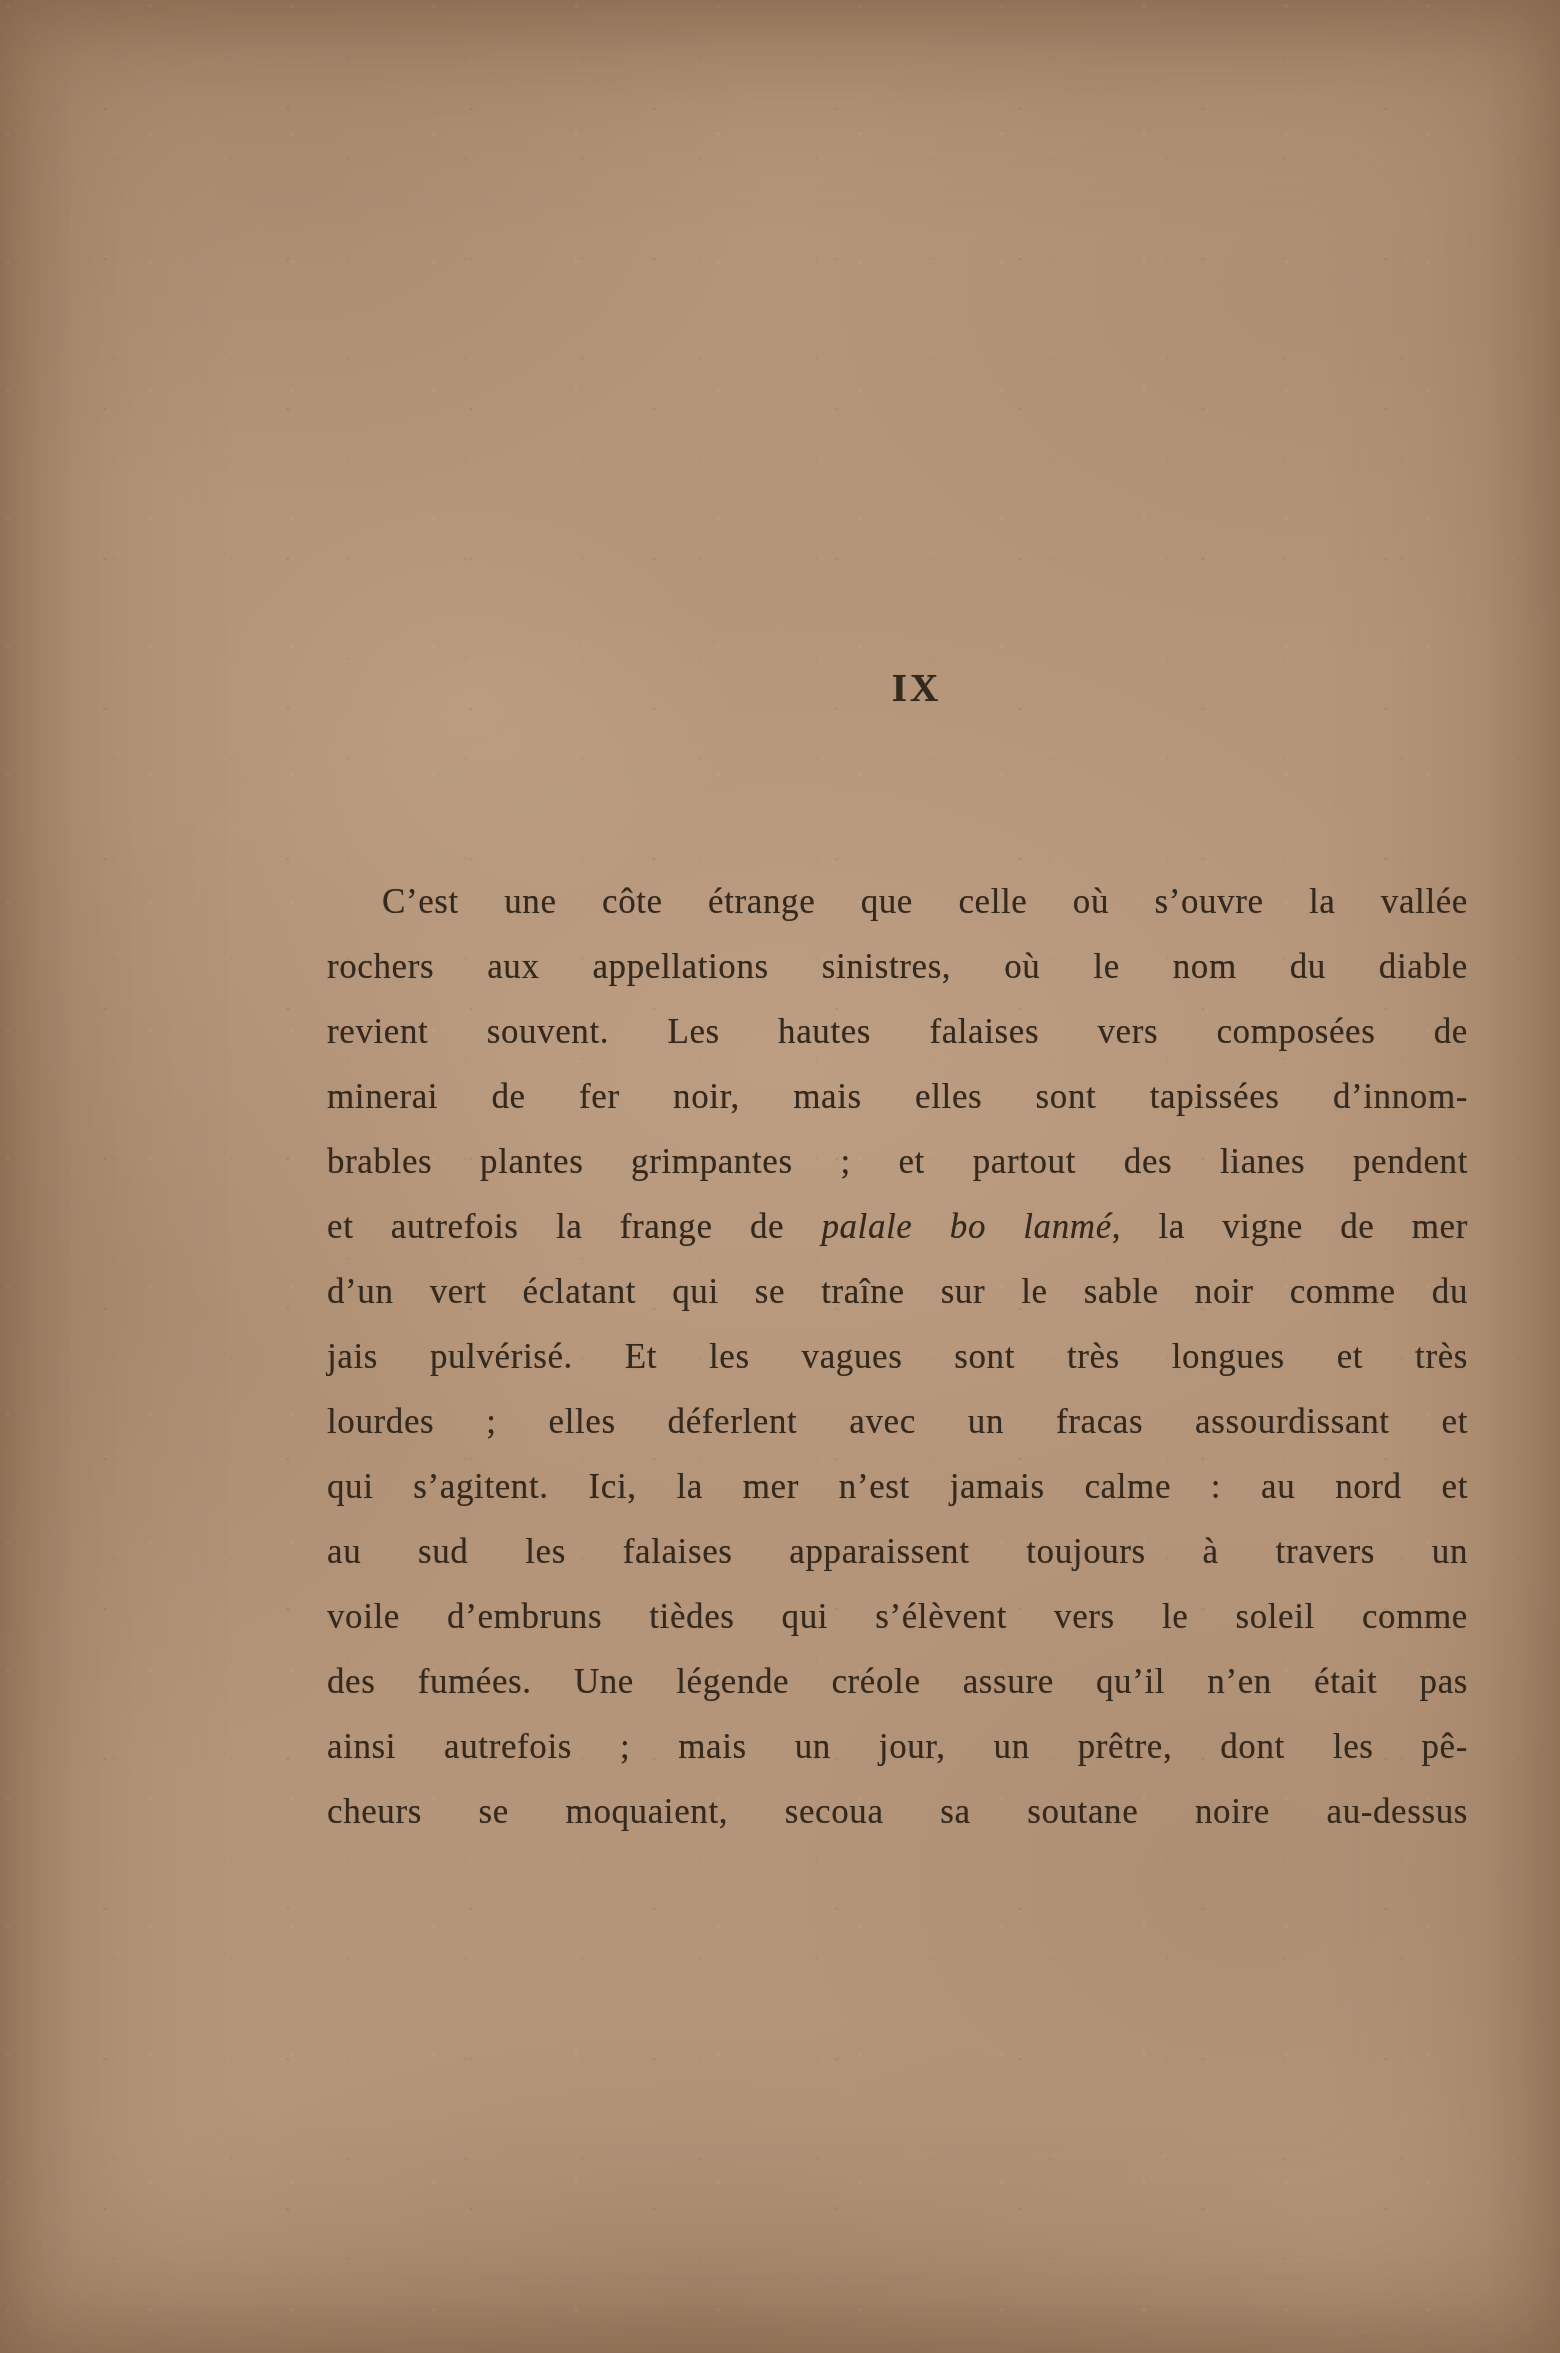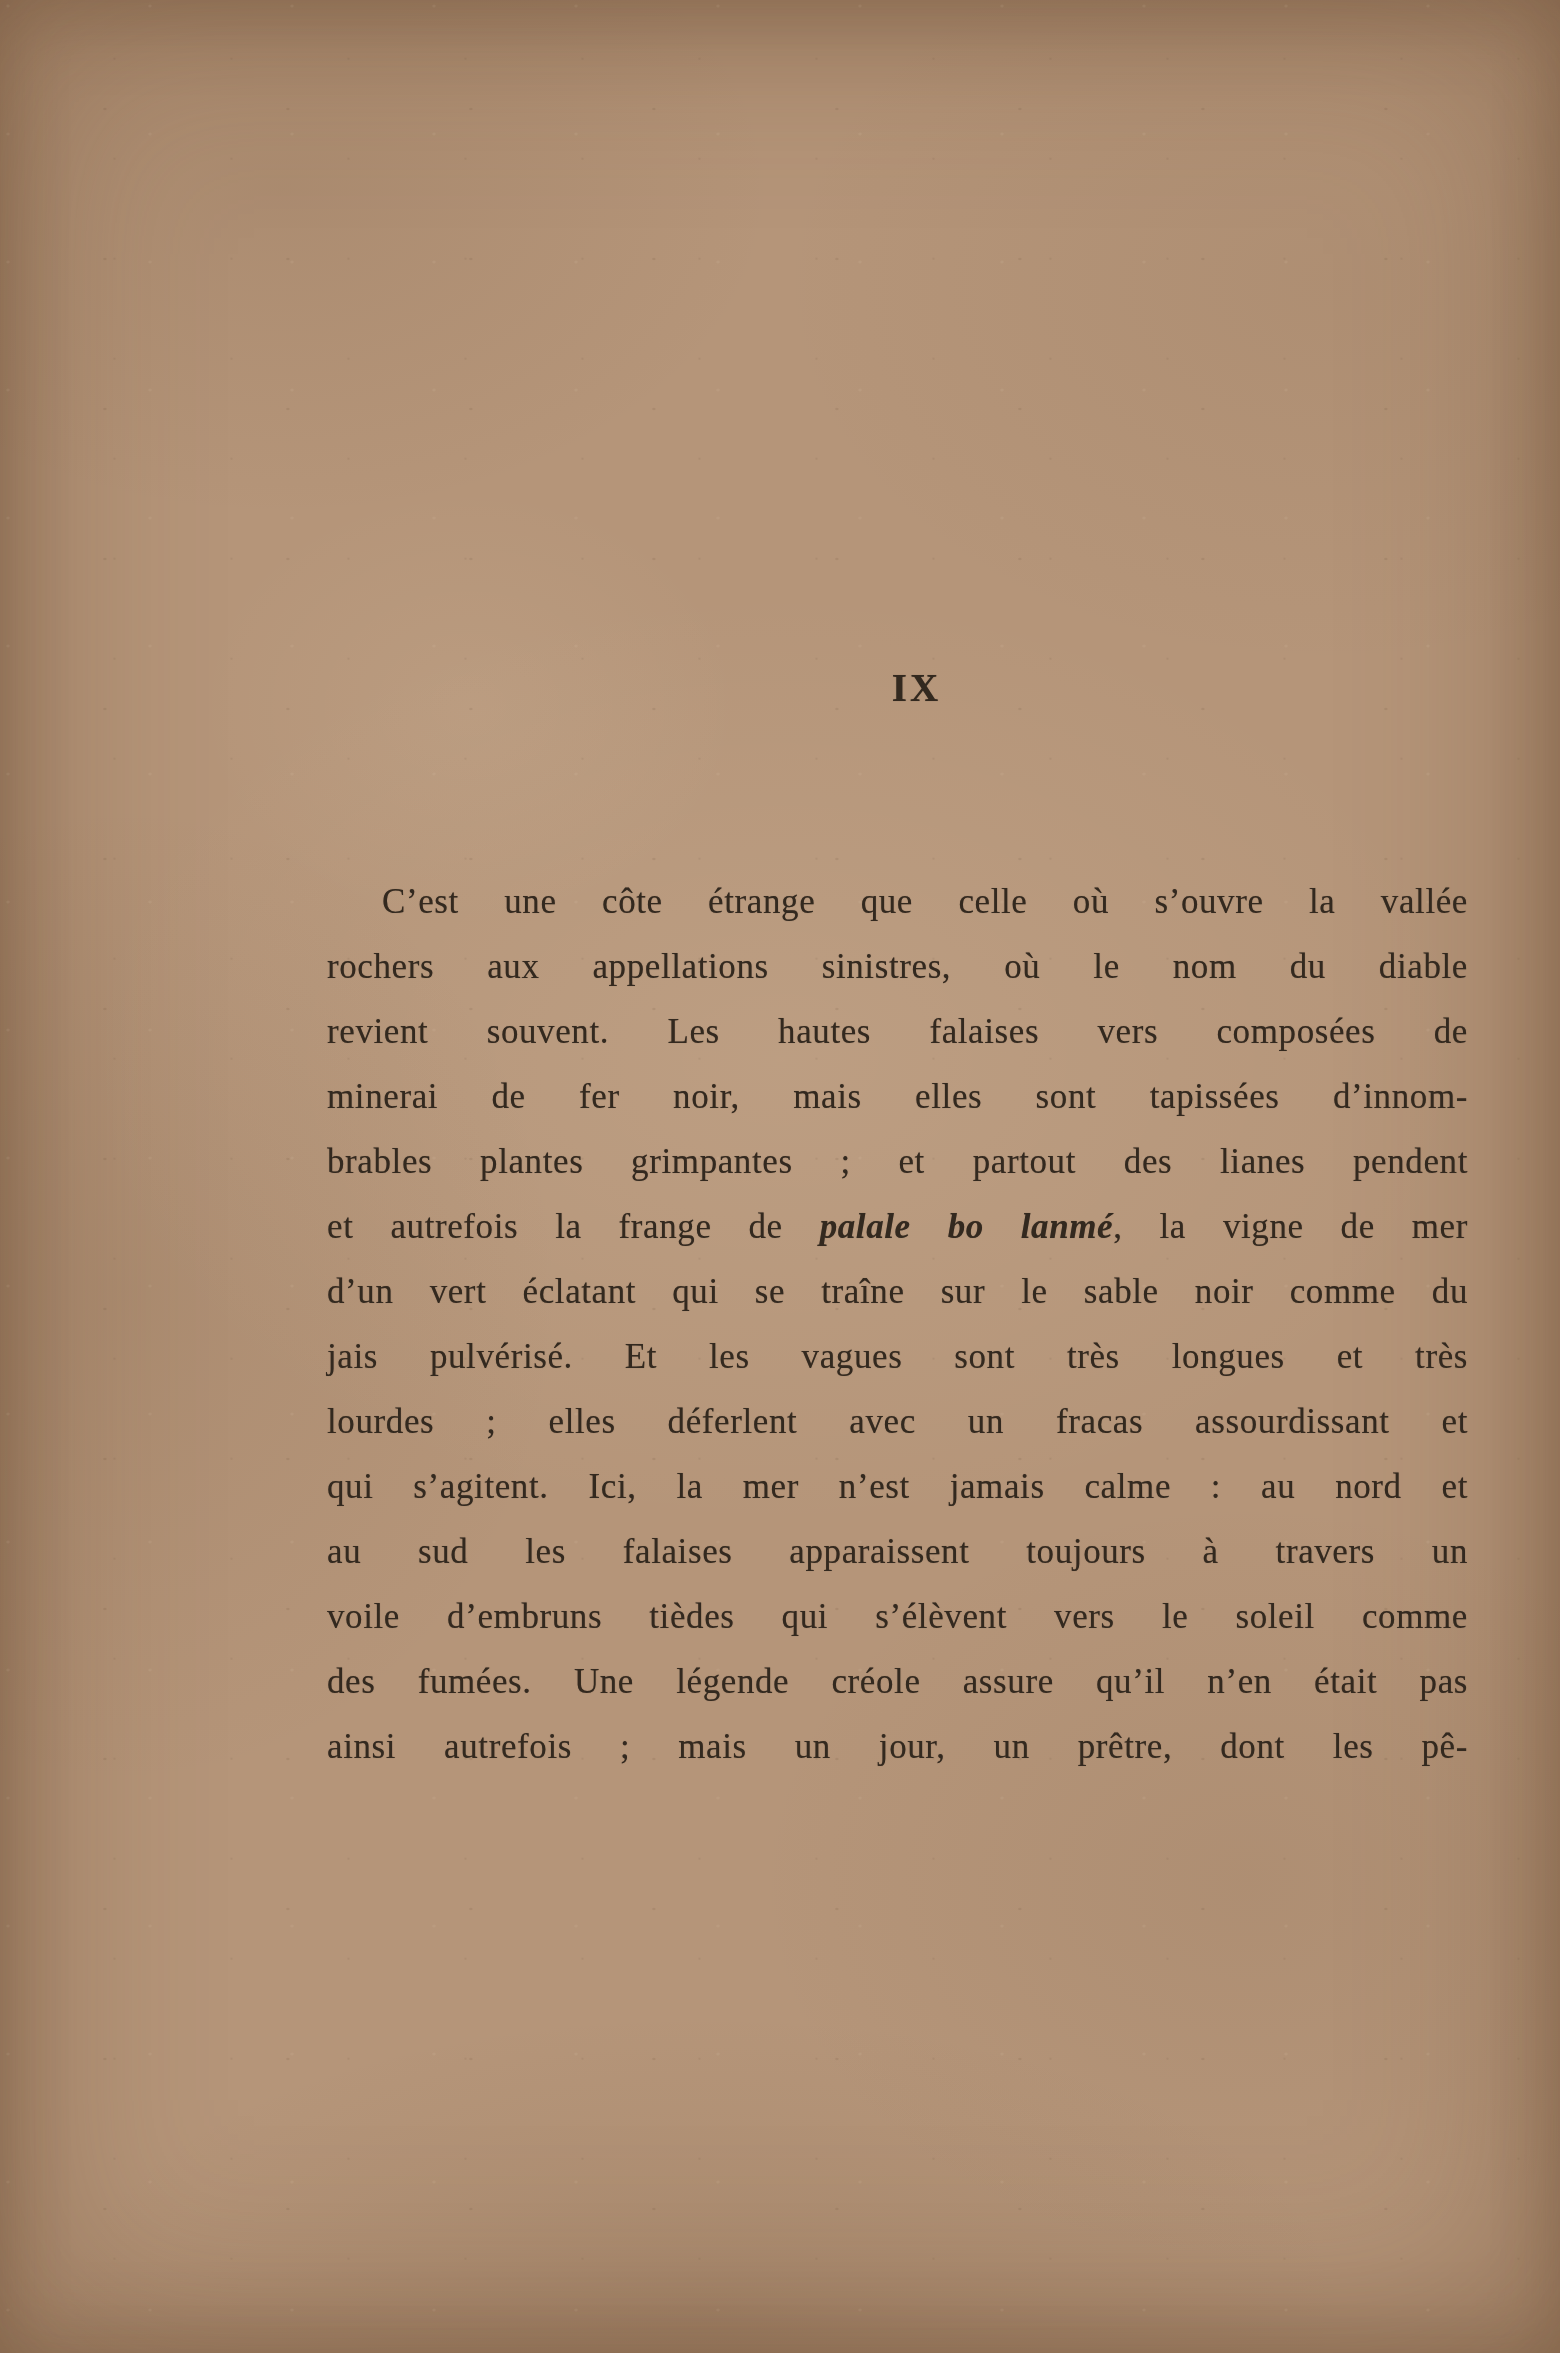--- a/index.html
+++ b/index.html
@@ -75,21 +75,20 @@
     white-space: normal;
     text-shadow: 0 0 0.8px rgba(51, 41, 31, 0.45);
   }
 
   .line.indent {
     text-indent: 55px;
   }
 
   .italic {
     font-style: italic;
-    font-weight: bold;
   }
 </style>
 </head>
 <body>
 
 <div class="page">
   <div class="grain"></div>
 
   <div class="chapter-heading">IX</div>
 
@@ -101,15 +100,16 @@
     <div class="line">brables plantes grimpantes ; et partout des lianes pendent</div>
     <div class="line"><span>et autrefois la frange de </span><span class="italic">palale bo lanmé</span><span>, la vigne de mer</span></div>
     <div class="line">d’un vert éclatant qui se traîne sur le sable noir comme du</div>
     <div class="line">jais pulvérisé. Et les vagues sont très longues et très</div>
     <div class="line">lourdes ; elles déferlent avec un fracas assourdissant et</div>
     <div class="line">qui s’agitent. Ici, la mer n’est jamais calme : au nord et</div>
     <div class="line">au sud les falaises apparaissent toujours à travers un</div>
     <div class="line">voile d’embruns tièdes qui s’élèvent vers le soleil comme</div>
     <div class="line">des fumées. Une légende créole assure qu’il n’en était pas</div>
     <div class="line">ainsi autrefois ; mais un jour, un prêtre, dont les pê-</div>
+    <div class="line">cheurs se moquaient, secoua sa soutane noire au-dessus</div>
   </div>
 </div>
 
 
 </body></html>

